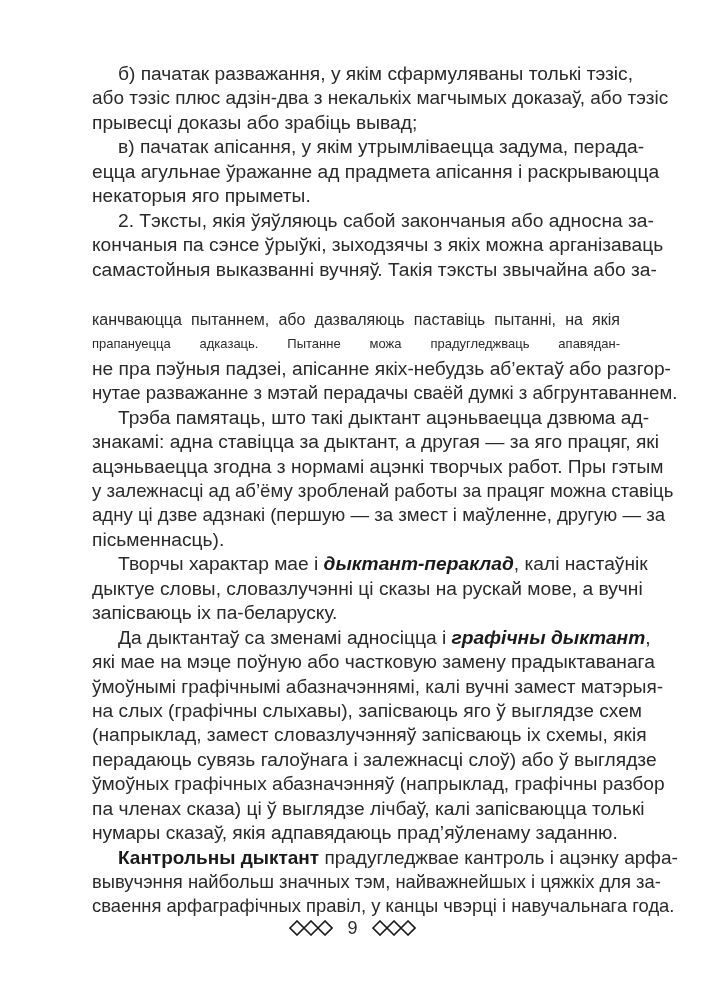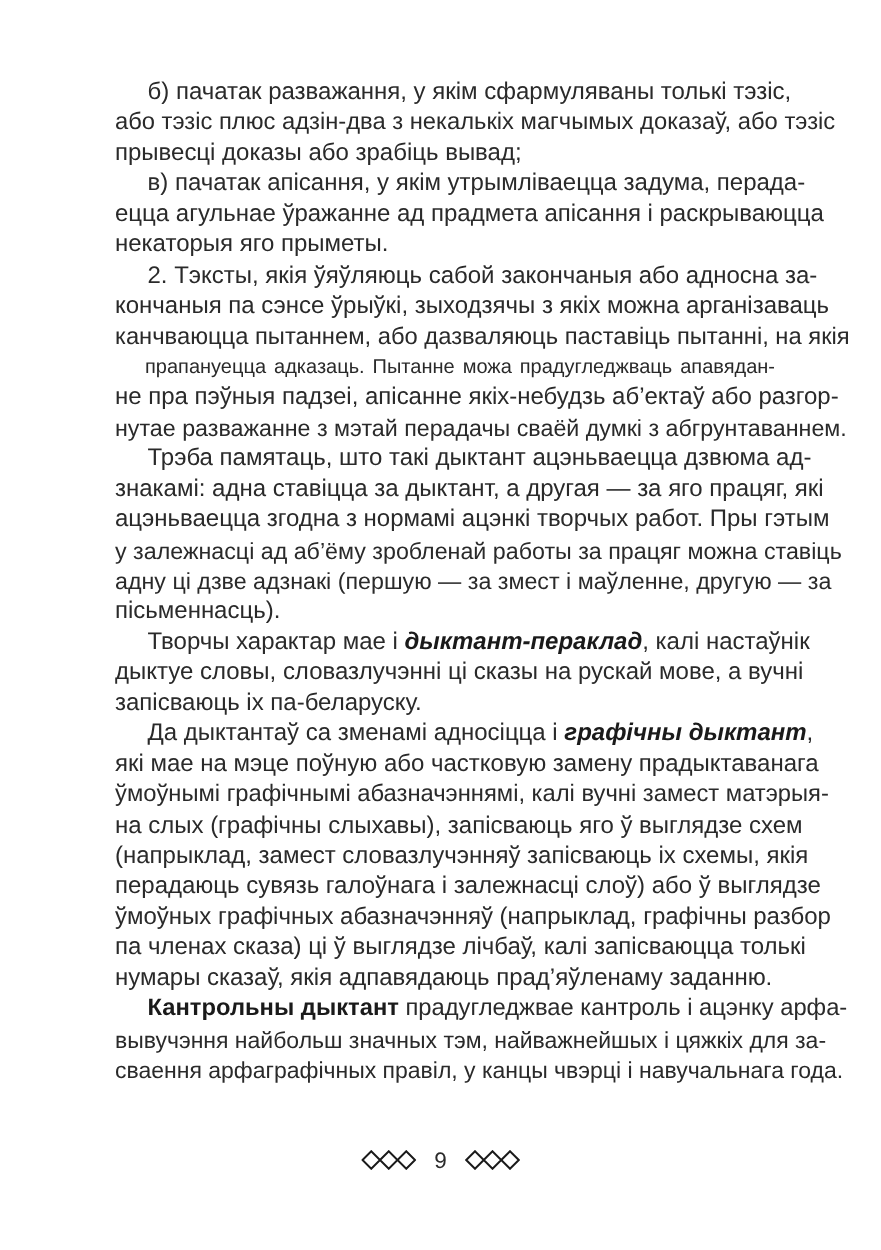--- a/index.html
+++ b/index.html
@@ -40,22 +40,23 @@
 
   <div>
     <span class="line indent">в)  пачатак апісання, у якім утрымліваецца задума, перада-</span>
     <span class="line">ецца агульнае ўражанне ад прадмета апісання і раскрываюцца</span>
     <span class="line last">некаторыя яго прыметы.</span>
   </div>
 
   <div>
     <span class="line indent">2. Тэксты, якія ўяўляюць сабой закончаныя або адносна за-</span>
     <span class="line">кончаныя па сэнсе ўрыўкі, зыходзячы з якіх можна арганізаваць</span>
-    <span class="line" style="font-size: 19px;">канчваюцца пытаннем, або дазваляюць паставіць пытанні, на якія</span>
-    <span class="line" style="font-size: 16px; margin-left: 24px;">прапануецца адказаць. Пытанне можа прадугледжваць апавядан-</span>
+    <span class="line">самастойныя выказванні вучняў. Такія тэксты звычайна або за-</span>
+    <span class="line" style="font-size: 16px; margin-top: 26px;">канчваюцца пытаннем, або дазваляюць паставіць пытанні, на якія</span>
+    <span class="line" style="font-size: 13px;">прапануецца адказаць. Пытанне можа прадугледжваць апавядан-</span>
     <span class="line">не пра пэўныя падзеі, апісанне якіх-небудзь аб’ектаў або разгор-</span>
     <span class="line" style="font-size: 18.6px;">нутае разважанне з мэтай перадачы сваёй думкі з абгрунтаваннем.</span>
   </div>
 
   <div>
     <span class="line indent">Трэба памятаць, што такі дыктант ацэньваецца дзвюма ад-</span>
     <span class="line">знакамі: адна ставіцца за дыктант, а другая — за яго працяг, які</span>
     <span class="line">ацэньваецца згодна з нормамі ацэнкі творчых работ. Пры гэтым</span>
     <span class="line" style="font-size: 18.6px;">у залежнасці ад аб’ёму зробленай работы за працяг можна ставіць</span>
     <span class="line" style="font-size: 18.6px;">адну ці дзве адзнакі (першую — за змест і маўленне, другую — за</span>

